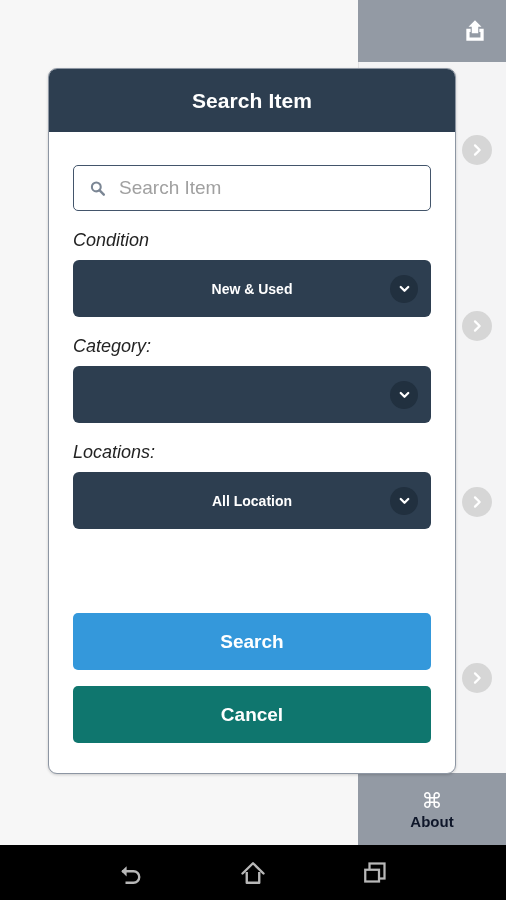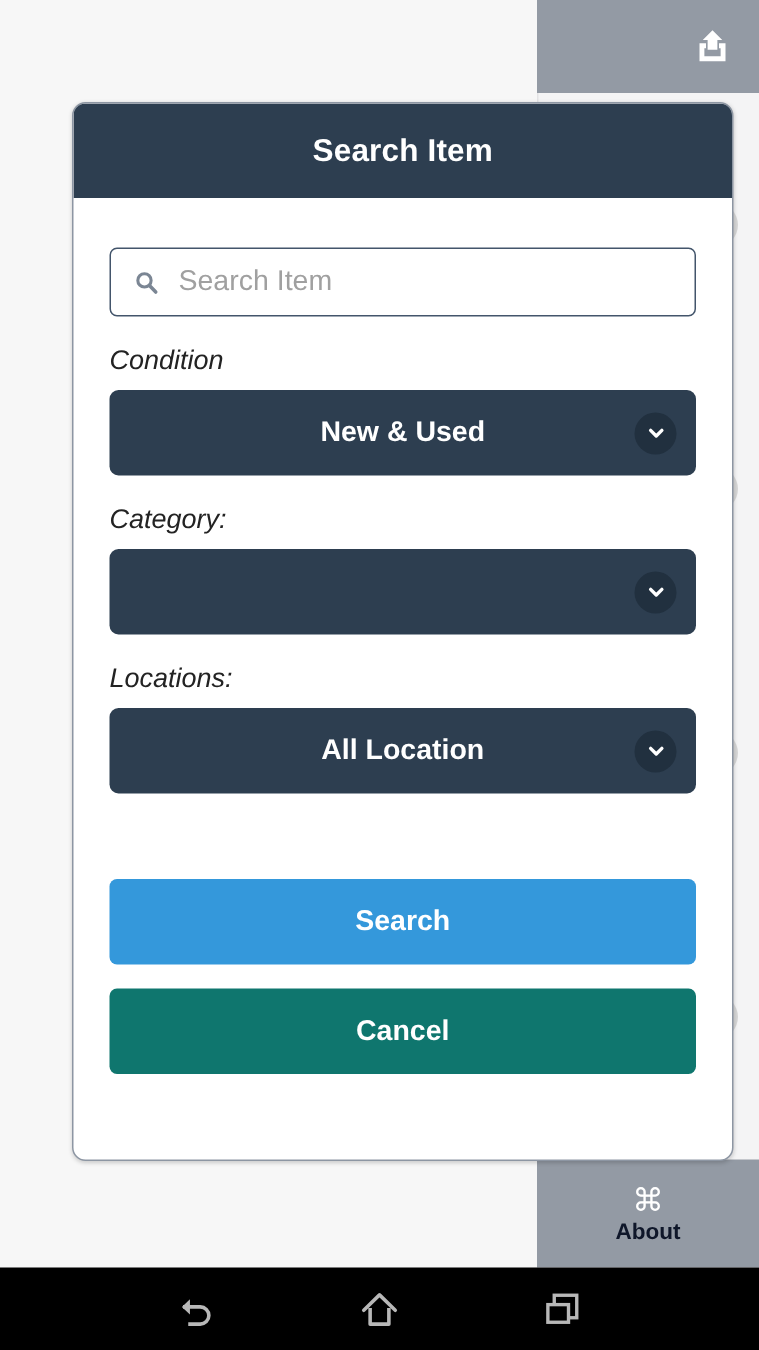--- a/index.html
+++ b/index.html
@@ -84,21 +84,21 @@
     font-size: 15px;
     font-weight: bold;
     line-height: 1;
   }
 
   
   .dialog {
     position: absolute;
     left: 48px;
     top: 68px;
-    width: 441px;
+    width: 408px;
     height: 706px;
     background: #ffffff;
     border: 1px solid #8d96a3;
     border-radius: 9px;
     box-sizing: border-box;
     overflow: hidden;
     box-shadow: 0 1px 3px rgba(0,0,0,0.18);
   }
   .dialog-header {
     height: 63px;
@@ -160,40 +160,40 @@
     position: relative;
     height: 57px;
     background: #2d3e50;
     border-radius: 6px;
     display: flex;
     align-items: center;
     justify-content: center;
   }
   .dropdown-value {
     color: #ffffff;
-    font-size: 19px;
+    font-size: 14px;
     font-weight: bold;
   }
   .dropdown-caret {
     position: absolute;
     right: 13px;
     top: 50%;
     transform: translateY(-50%);
     width: 28px;
     height: 28px;
     border-radius: 50%;
     background: #21303f;
     display: flex;
     align-items: center;
     justify-content: center;
   }
 
   
   .actions {
-    margin-top: 57px;
+    margin-top: 84px;
   }
   .btn {
     display: block;
     width: 100%;
     height: 57px;
     border: none;
     border-radius: 5px;
     color: #ffffff;
     font-family: "Liberation Sans", sans-serif;
     font-size: 19px;

